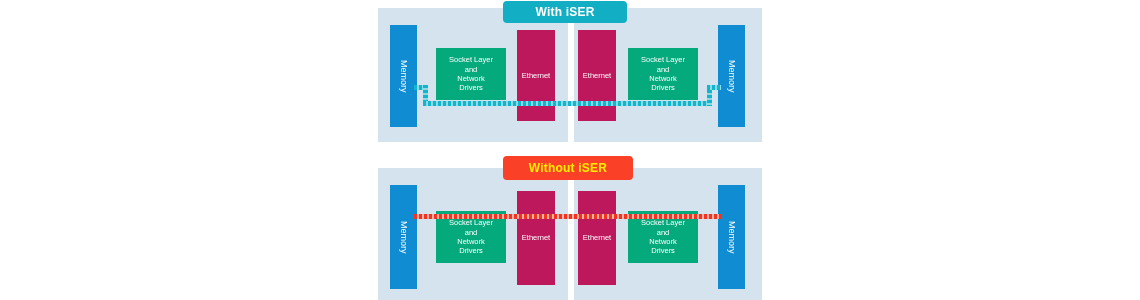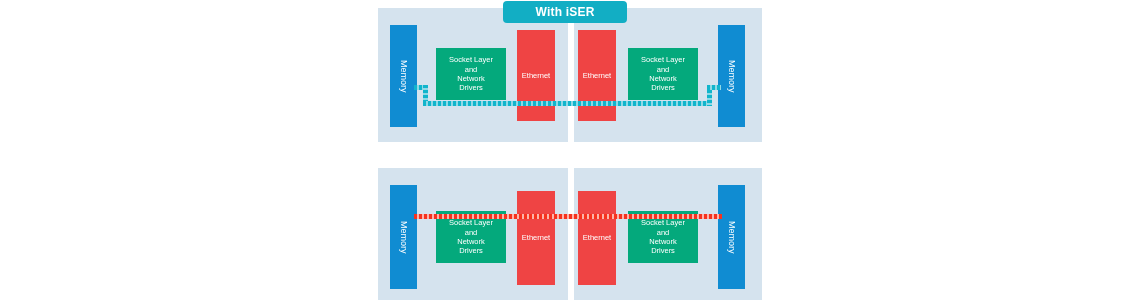--- a/index.html
+++ b/index.html
@@ -77,21 +77,21 @@
     font-size: 9px;
     z-index: 25;
   }
   .box-socket {
     background: #04A97C;
     font-size: 7.5px;
     padding: 0 9px;
     box-sizing: border-box;
   }
   .box-ethernet {
-    background: #ef4444;
+    background: #be185d;
     font-size: 7.5px;
   }
 
   
   .seg {
     position: absolute;
     z-index: 30;
   }
   .seg-h-teal {
     background-image: repeating-linear-gradient(
@@ -196,14 +196,17 @@
       <span>Network Drivers</span>
     </span>
   </div>
 
   <div class="box box-memory" style="left:718px; top:185px; width:27px; height:104px;">
     <span>Memory</span>
   </div>
 
   <div class="seg seg-h-red" style="left:414px; top:214px; width:308px; height:5px;"></div>
 
+  <div class="badge badge-without" style="left:503px; top:156px; width:130px; height:24px;">
+    <span>Without iSER</span>
+  </div>
 
 </div>
 
 </body></html>

